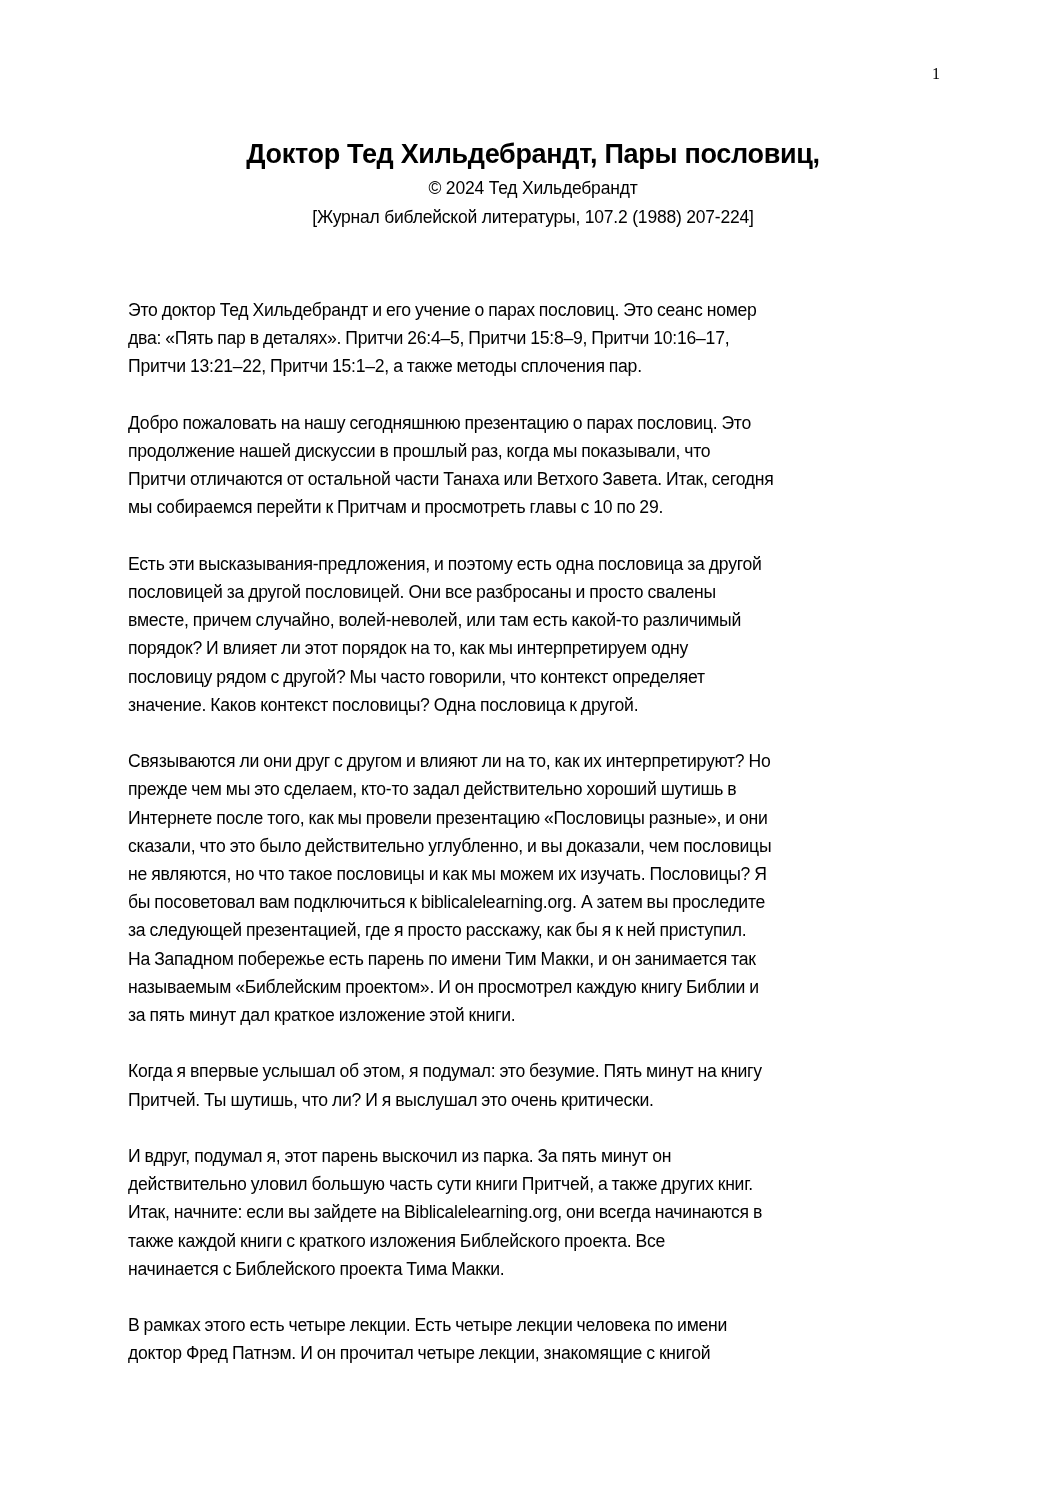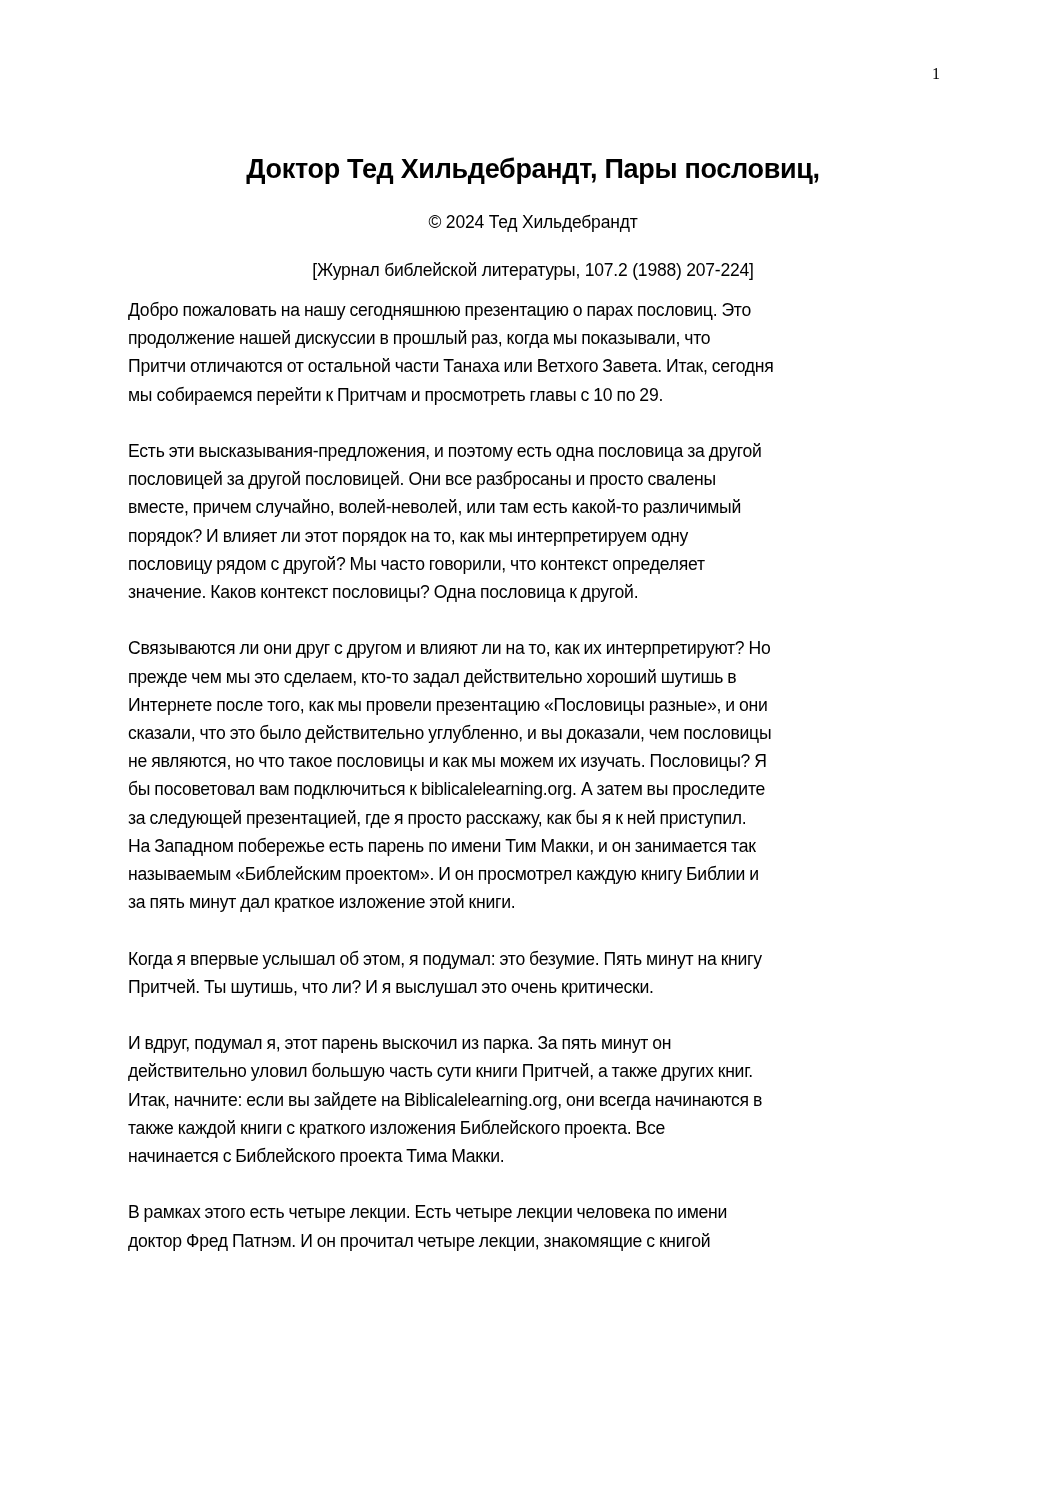--- a/index.html
+++ b/index.html
@@ -29,28 +29,27 @@
       position: absolute;
       top: 134px;
       left: 128px;
       width: 810px;
       text-align: center;
     }
     .title {
       font-weight: bold;
       font-size: 27px;
       line-height: 40px;
-      margin: 15px;
+      margin: 0;
       letter-spacing: -0.3px;
     }
     .copyright, .citation {
       font-size: 17.5px;
       line-height: 29px;
       letter-spacing: -0.2px;
-      margin-top: 19px;
     }
     .body-text {
       position: absolute;
       top: 296px;
       left: 128px;
       width: 812px;
     }
     .para {
       font-size: 17.6px;
       line-height: 28.2px;
@@ -70,20 +69,25 @@
 
 <div class="header">
   <h1 class="title">
     <span class="line">Доктор Тед Хильдебрандт, Пары пословиц,</span>
   </h1>
   <div class="copyright">© 2024 Тед Хильдебрандт</div>
   <div class="citation">[Журнал библейской литературы, 107.2 (1988) 207-224]</div>
 </div>
 
 <div class="body-text">
+  <p class="para">
+    <span class="line">Это доктор Тед Хильдебрандт и его учение о парах пословиц. Это сеанс номер</span>
+    <span class="line">два: «Пять пар в деталях». Притчи 26:4–5, Притчи 15:8–9, Притчи 10:16–17,</span>
+    <span class="line">Притчи 13:21–22, Притчи 15:1–2, а также методы сплочения пар.</span>
+  </p>
   <p class="para">
     <span class="line">Добро пожаловать на нашу сегодняшнюю презентацию о парах пословиц. Это</span>
     <span class="line">продолжение нашей дискуссии в прошлый раз, когда мы показывали, что</span>
     <span class="line">Притчи отличаются от остальной части Танаха или Ветхого Завета. Итак, сегодня</span>
     <span class="line">мы собираемся перейти к Притчам и просмотреть главы с 10 по 29.</span>
   </p>
   <p class="para">
     <span class="line">Есть эти высказывания-предложения, и поэтому есть одна пословица за другой</span>
     <span class="line">пословицей за другой пословицей. Они все разбросаны и просто свалены</span>
     <span class="line">вместе, причем случайно, волей-неволей, или там есть какой-то различимый</span>

